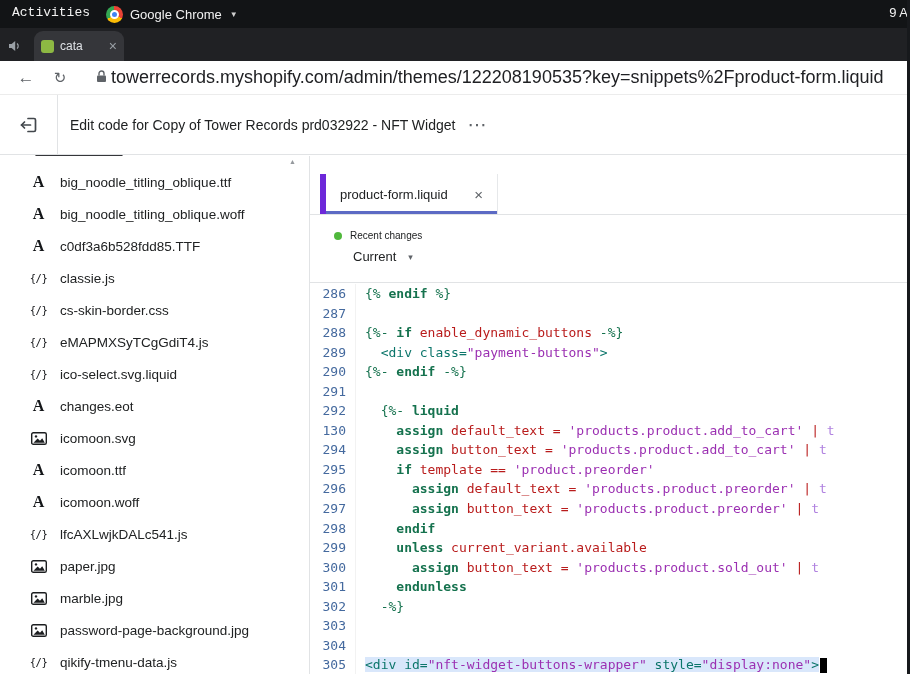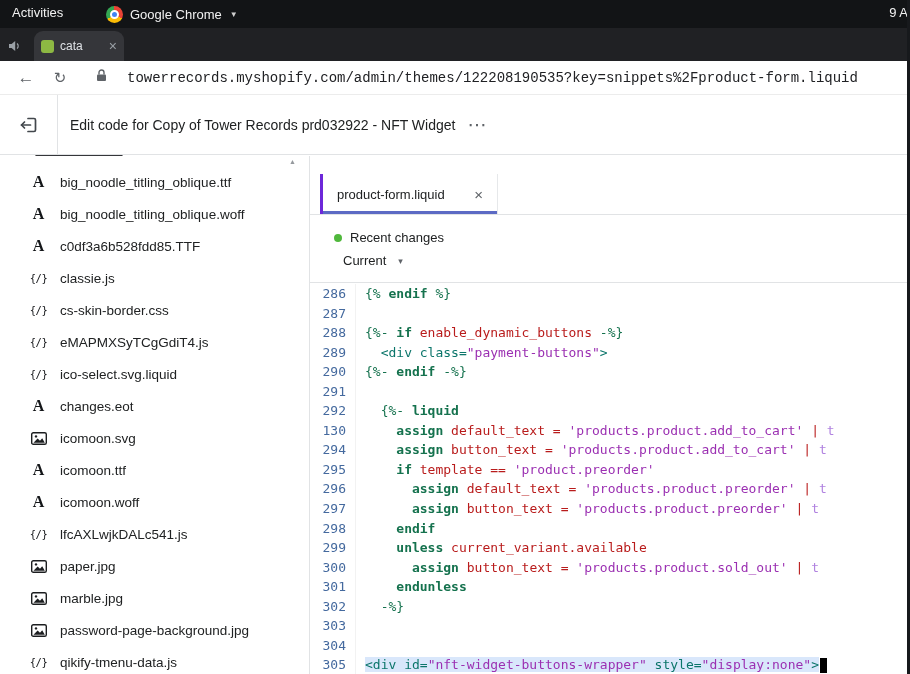--- a/index.html
+++ b/index.html
@@ -1,21 +1,21 @@
 <!DOCTYPE html>
 <html><head>
 <meta charset="utf-8">
 <style>
   * { box-sizing: border-box; }
   body { margin:0; font-family:"Liberation Sans", sans-serif; }
   .page { position:relative; width:910px; height:674px; background:#fff; overflow:hidden; }
 
   
   .os-bar { position:absolute; top:0; left:0; width:100%; height:28px; background:#121416; color:#f2f2f2; font-size:13px; }
-  .activities { position:absolute; left:12px; top:5px; }
+  .activities { position:absolute; left:12px; top:5px;font-family:Liberation Mono, monospace; }
   .chrome-entry { position:absolute; left:106px; top:0; height:28px; display:flex; align-items:center; gap:7px; }
   .chrome-logo { position:relative; width:17px; height:17px; border-radius:50%;
     background:conic-gradient(#ea4335 0 33%, #fbbc05 0 66%, #34a853 0 100%); }
   .chrome-logo::after { content:""; position:absolute; inset:4px; background:#4285f4; border:2px solid #fff; border-radius:50%; }
   .os-caret { font-size:8px; color:#cfcfcf; margin-left:1px; }
   .clock { position:absolute; right:2px; top:5px; white-space:nowrap; }
 
   
   .tab-strip { position:absolute; top:28px; left:0; width:100%; height:33px; background:#202124; }
   .strip-audio { position:absolute; left:8px; top:10px; }
@@ -31,21 +31,21 @@
   .fav-circle { border-radius:50%; }
   .fav-globe { border:1.5px solid currentColor; border-radius:50%; position:relative; }
   .fav-globe::before { content:""; position:absolute; left:0; right:0; top:4px; border-top:1px solid currentColor; }
   .fav-letter { width:auto; font-size:13px; }
 
   
   .toolbar { position:absolute; top:61px; left:0; width:100%; height:34px; background:#fff;
     border-bottom:1px solid #ececec; display:flex; align-items:center; }
   .nav-ic { color:#5f6368; font-size:17px; margin-left:16px; width:20px; text-align:center; flex:none; }
   .nav-reload { font-size:15px; margin-left:14px; }
-  .omnibox { display:flex; align-items:center; margin-left:26px; gap:20px; font-size:14px; min-width:0;font-family:Liberation Mono, monospace; }
+  .omnibox { display:flex; align-items:center; margin-left:26px; gap:4px; font-size:18px; min-width:0; }
   .url { color:#202124; white-space:nowrap; overflow:hidden; }
 
   
   .app-header { position:absolute; top:95px; left:0; width:100%; height:60px; background:#fff;
     border-bottom:1px solid #e1e3e5; display:flex; align-items:center; }
   .exit-btn { width:57px; display:flex; justify-content:center; flex:none; }
   .hdr-divider { width:1px; align-self:stretch; background:#e1e3e5; flex:none; }
   .page-title { margin-left:12px; font-size:14px; color:#202223; white-space:nowrap; }
   .more { margin-left:12px; color:#5f6368; font-size:19px; }
 
@@ -57,26 +57,26 @@
   .file-item { height:32px; display:flex; align-items:center; padding-left:30px; gap:13px;
     font-size:13.5px; color:#202223; white-space:nowrap; }
   .fi { width:17px; flex:none; display:flex; justify-content:center; align-items:center; }
   .fi-font { font-family:"Liberation Serif", serif; font-size:16px; font-weight:bold; color:#141619; }
   .fi-code { font-family:"DejaVu Sans Mono", monospace; font-size:10.5px; letter-spacing:-0.5px; color:#141619; }
 
   
   .main { position:absolute; top:156px; left:310px; right:0; bottom:0; background:#fff; }
   .tab-row { height:59px; border-bottom:1px solid #e1e3e5; position:relative; }
   .editor-tab { position:absolute; left:10px; bottom:0; height:40px; width:178px; display:flex; align-items:center;
-    padding:0 14px; border-left:3px solid #6d28d9; border-right:1px solid #e6e8ea; font-size:13px; color:#202223; background:#fff; }
+    padding:0 14px; border-left:6px solid #6d28d9; border-right:1px solid #e6e8ea; font-size:13px; color:#202223; background:#fff; }
   .etab-close { margin-left:auto; color:#5f6368; font-size:15px; }
   .changes-row { height:68px; border-bottom:1px solid #e1e3e5; padding:15px 0 0 24px; }
-  .rc-line { display:flex; align-items:center; gap:8px; font-size:13px; color:#202223; }
+  .rc-line { display:flex; align-items:center; gap:8px; font-size:10px; color:#202223; }
   .rc-dot { width:8px; height:8px; border-radius:50%; background:#50b83c; flex:none; }
-  .cur-line { margin-top:8px; margin-left:9px; font-size:13px; color:#202223; display:flex; align-items:center; gap:12px; }
+  .cur-line { margin-top:8px; margin-left:19px; font-size:13px; color:#202223; display:flex; align-items:center; gap:12px; }
   .cur-caret { font-size:9px; color:#5f6368; }
 
   
   .code-area { position:absolute; top:128px; left:0; right:0; bottom:0; overflow:hidden;
     font-family:"DejaVu Sans Mono", monospace; font-size:13px; }
   .cl { display:flex; height:19.55px; line-height:19.55px; }
   .ln { width:46px; flex:none; text-align:right; padding-right:9px; color:#44699e; border-right:1px solid #f2f2f2; }
   .lc { padding-left:9px; white-space:pre; flex:1; }
   .hl { background:#d9e7fb; }
   .cursor { display:inline-block; width:7px; height:15px; background:#000; vertical-align:middle; margin-left:1px; }

